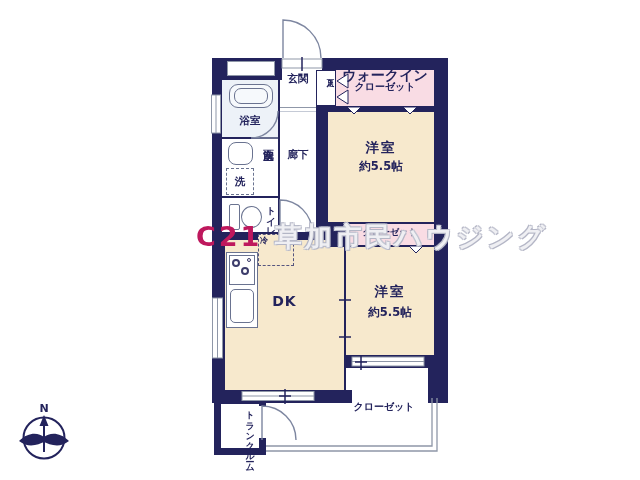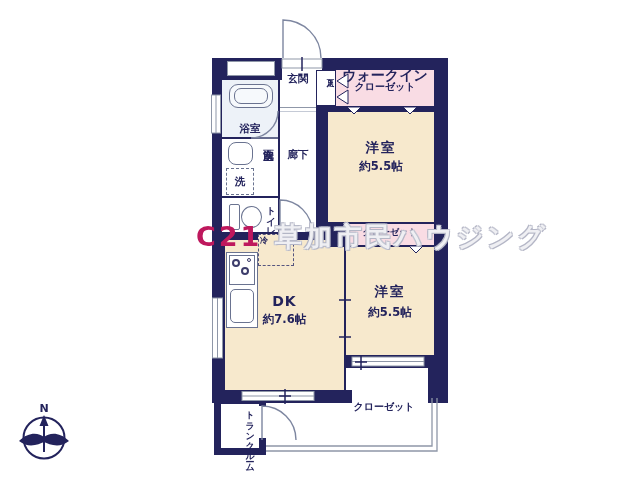--- a/index.html
+++ b/index.html
@@ -132,31 +132,30 @@
       <polygon points="44,415 39.5,426 48.5,426" fill="var(--wall)"></polygon>
       <path d="M19 441 C29 431 39 433 44 437 C49 433 59 431 69 441 C59 449 49 444 44 442 C39 444 29 449 19 441 Z" fill="var(--wall)"></path>
       <text x="44" y="412" text-anchor="middle" font-size="11" font-weight="bold" fill="var(--wall)">N</text>
     </g>
   </svg>
 
   <div class="lbl z4" style="left:280px;top:72px;width:36px;font-size:10.5px;">玄関</div>
   <div class="lbl vert z4" style="left:319px;top:73px;width:15px;height:32px;font-size:7.5px;">下足入</div>
   <div class="lbl z4" style="left:336px;top:67px;width:98px;font-size:14px;">ウォークイン</div>
   <div class="lbl z4" style="left:336px;top:81px;width:98px;font-size:10px;">クローゼット</div>
-  <div class="lbl z4" style="left:222px;top:114px;width:56px;font-size:10.5px;margin-top:8px;">浴室</div>
+  <div class="lbl z4" style="left:222px;top:114px;width:56px;font-size:10.5px;">浴室</div>
   <div class="lbl vert z4" style="left:259px;top:141px;width:16px;height:54px;font-size:10.5px;">洗面室</div>
   <div class="lbl z4" style="left:226px;top:175px;width:28px;font-size:10.5px;">洗</div>
   <div class="lbl vert z4" style="left:261px;top:199px;width:15px;height:34px;font-size:9.5px;">トイレ</div>
   <div class="lbl z4" style="left:280px;top:148px;width:36px;font-size:10.5px;">廊下</div>
   <div class="lbl z4" style="left:260px;top:236px;width:14px;font-size:8px;text-align:left;">冷</div>
   <div class="lbl z4" style="left:328px;top:140px;width:106px;font-size:13.5px;letter-spacing:2px;">洋室</div>
   <div class="lbl z4" style="left:328px;top:160px;width:106px;font-size:11.5px;">約5.5帖</div>
   <div class="lbl z4" style="left:346px;top:227px;width:88px;font-size:9px;">クローゼット</div>
   <div class="lbl z4" style="left:346px;top:284px;width:88px;font-size:13.5px;letter-spacing:2px;">洋室</div>
   <div class="lbl z4" style="left:346px;top:306px;width:88px;font-size:11.5px;">約5.5帖</div>
   <div class="lbl z4" style="left:225px;top:293px;width:119px;font-size:14px;letter-spacing:1px;">DK</div>
-  <div class="lbl z4" style="left:225px;top:313px;width:119px;font-size:11.5px;">約7.6帖</div>
   <div class="lbl vert z4" style="left:228px;top:405px;width:28px;height:44px;font-size:9px;line-height:13px;"><span>トランク</span><span>ルーム</span></div>
   <div class="lbl z4" style="left:336px;top:401px;width:96px;font-size:10px;">クローゼット</div>
 
   <div id="watermark"><span class="brand">C21</span> <span class="company">草加市民ハウジング</span></div>
 
 </div>
 
 </body></html>

